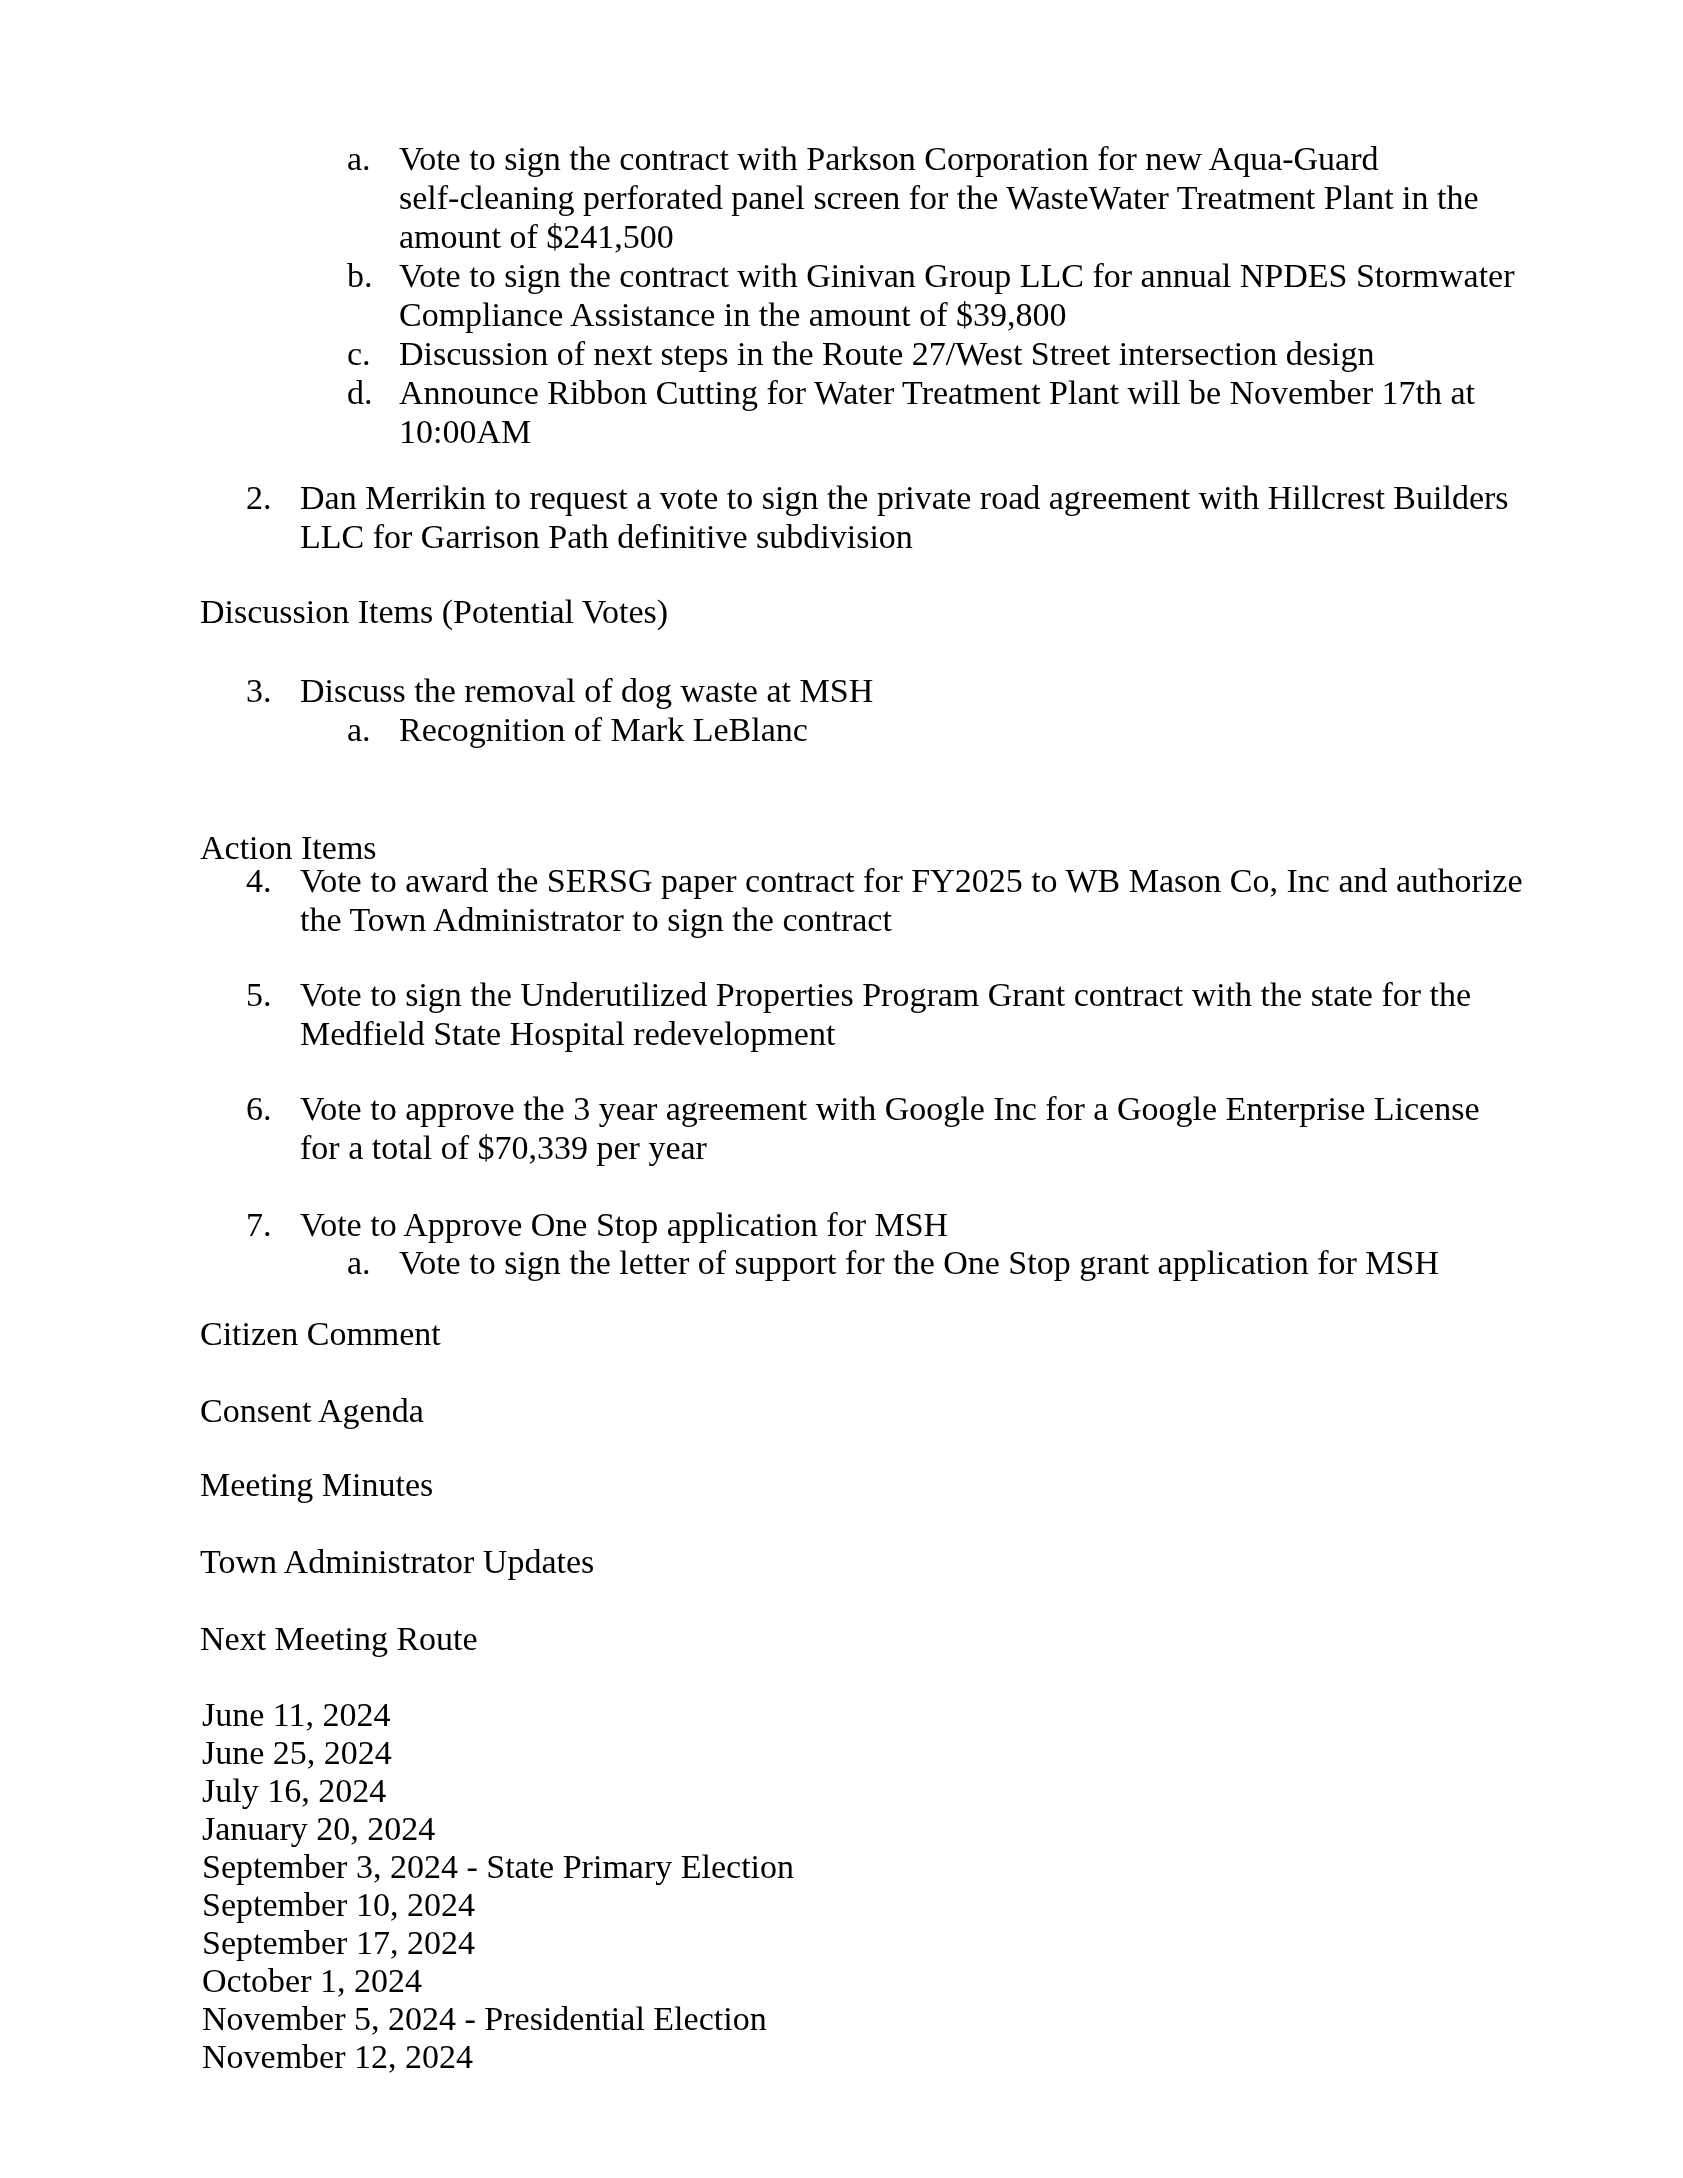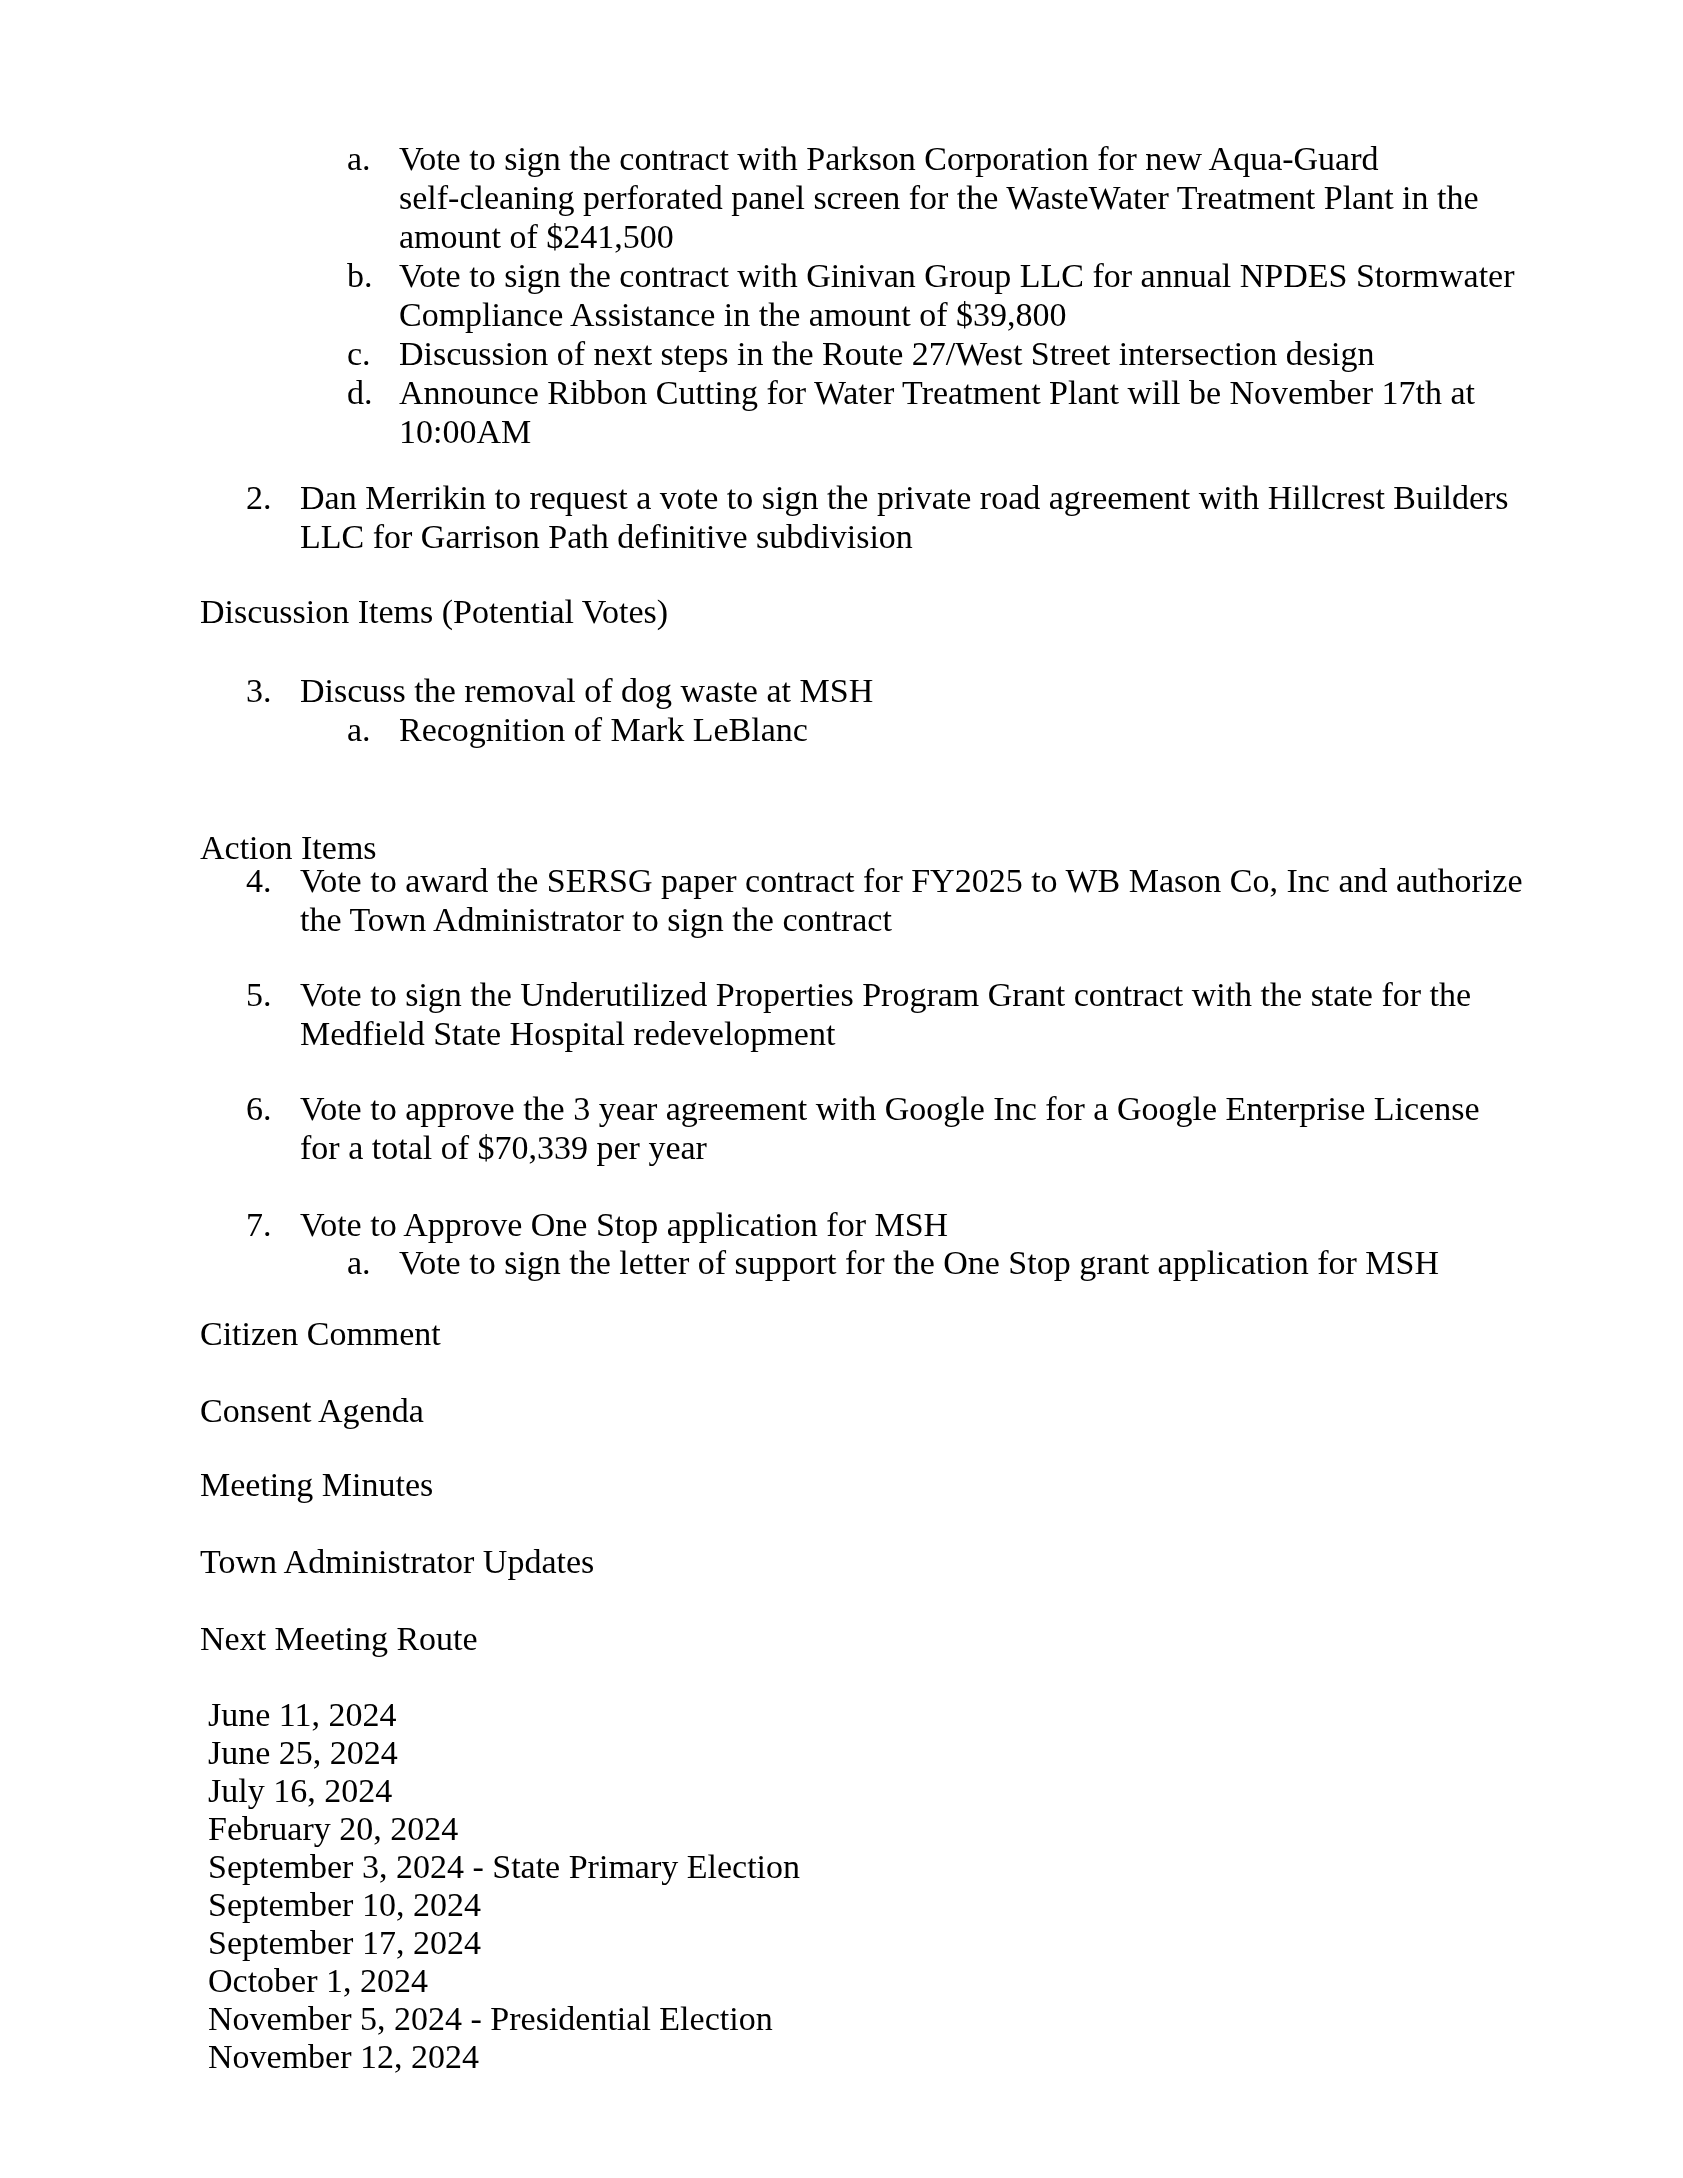--- a/index.html
+++ b/index.html
@@ -96,25 +96,25 @@
     <span class="marker-l2">a.</span>
     <span class="txt">Vote to sign the letter of support for the One Stop grant application for MSH</span>
   </div>
 
   <div class="block heading" style="left:200px;top:1314px;">Citizen Comment</div>
   <div class="block heading" style="left:200px;top:1391px;">Consent Agenda</div>
   <div class="block heading" style="left:200px;top:1465px;">Meeting Minutes</div>
   <div class="block heading" style="left:200px;top:1542px;">Town Administrator Updates</div>
   <div class="block heading" style="left:200px;top:1619px;">Next Meeting Route</div>
 
-  <div class="block dates" style="left:208px;top:1696px;">
+  <div class="block dates" style="left:202px;top:1696px;">
     <div>June 11, 2024</div>
     <div>June 25, 2024</div>
     <div>July 16, 2024</div>
-    <div>February 20, 2024</div>
+    <div>January 20, 2024</div>
     <div>September 3, 2024 - State Primary Election</div>
     <div>September 10, 2024</div>
     <div>September 17, 2024</div>
     <div>October 1, 2024</div>
     <div>November 5, 2024 - Presidential Election</div>
     <div>November 12, 2024</div>
   </div>
 
 </div>
 

